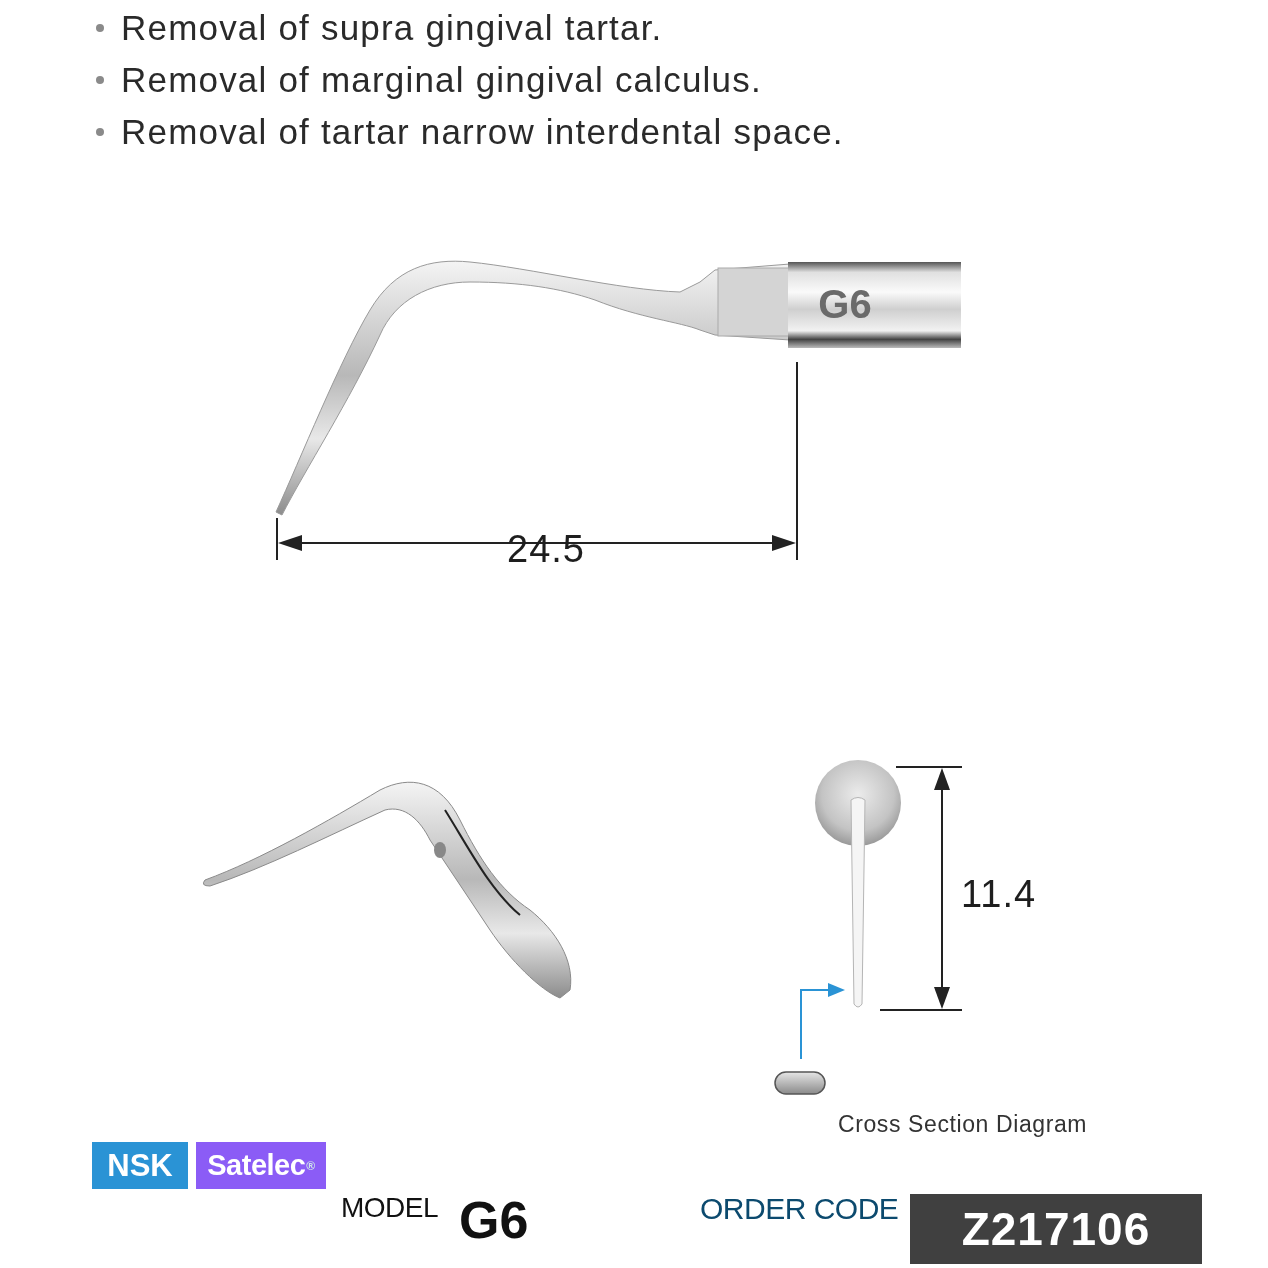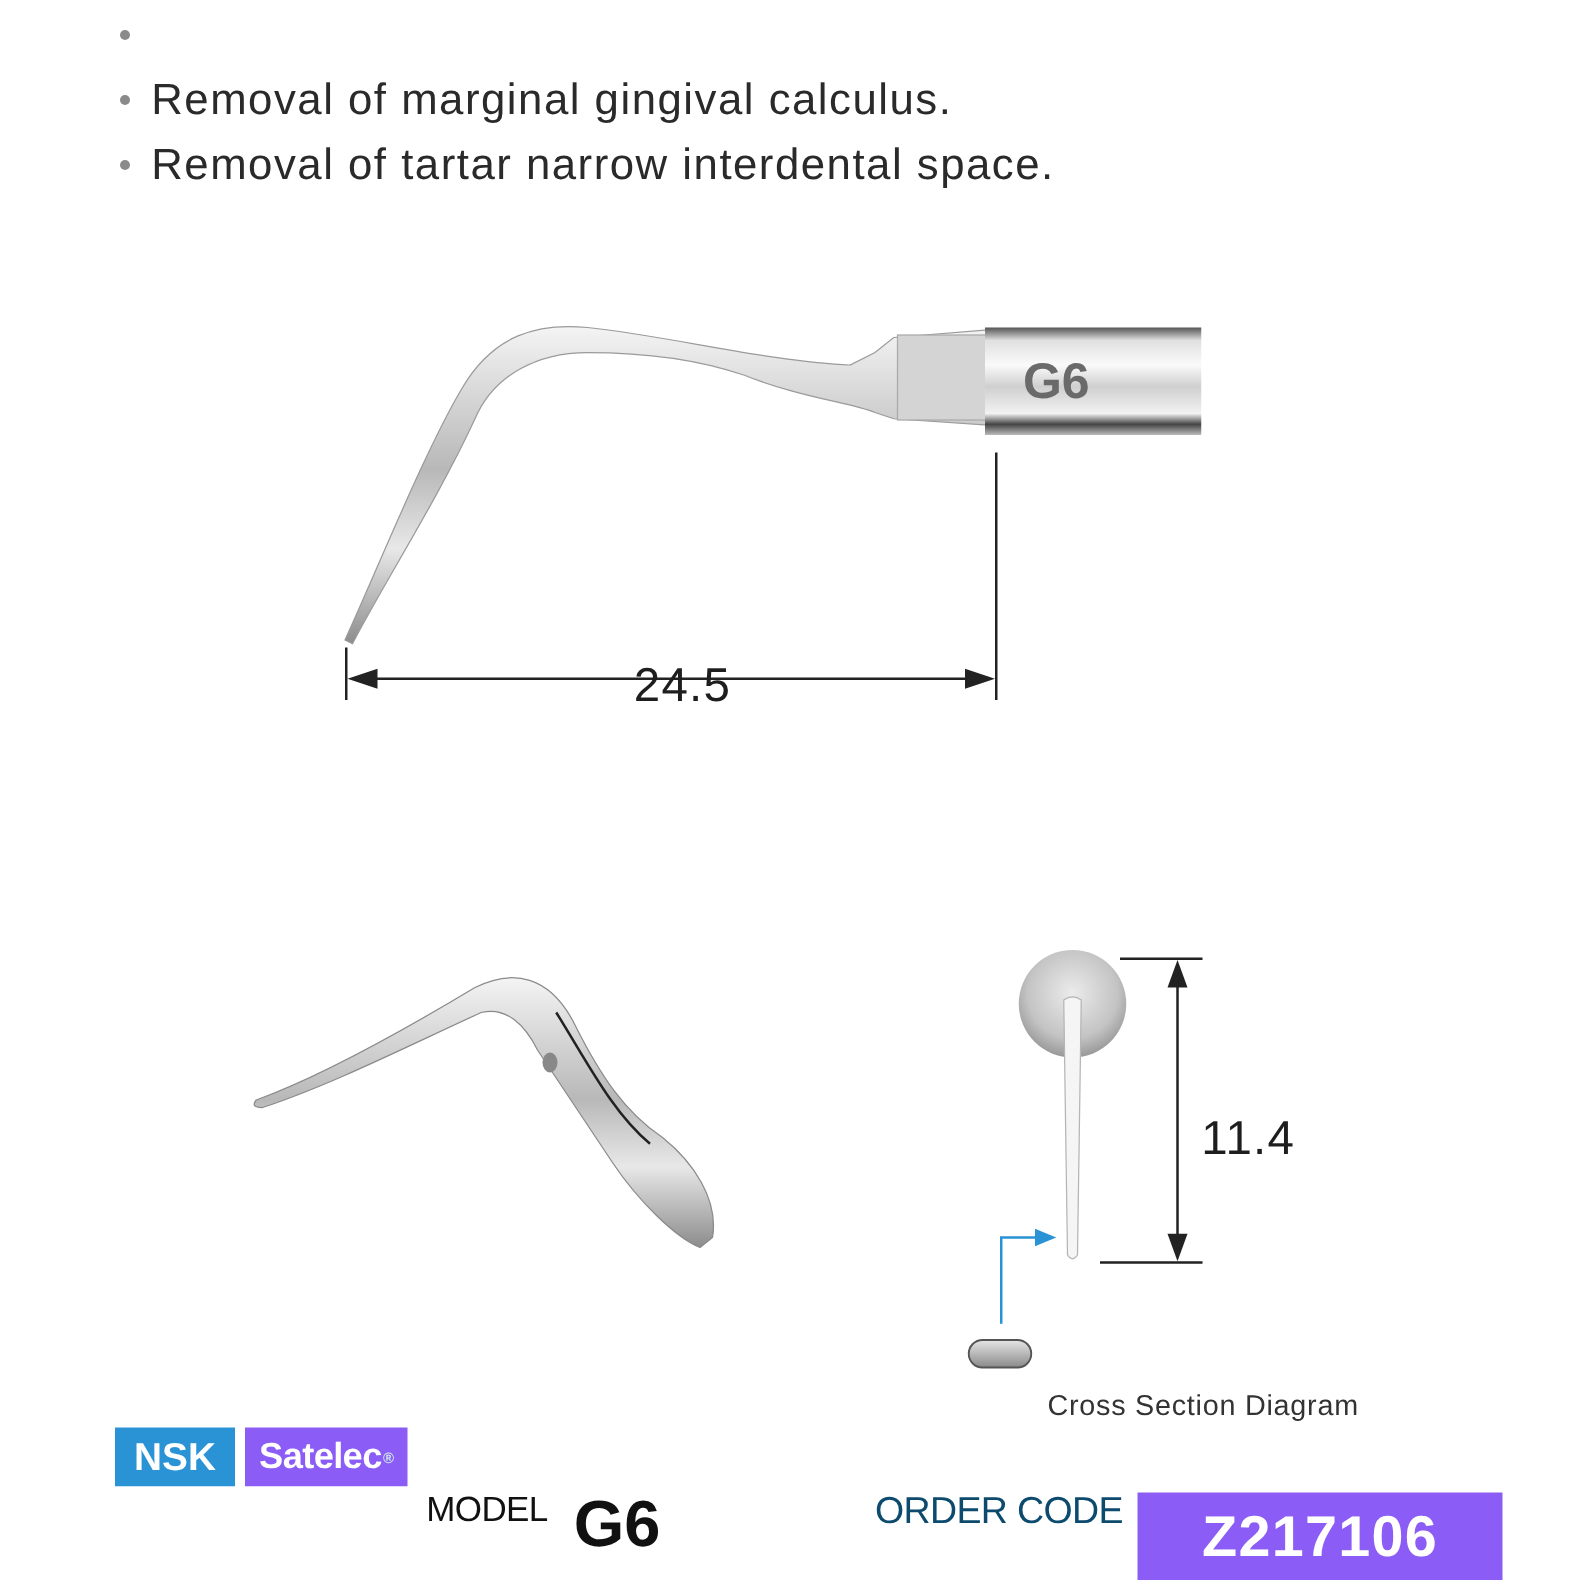--- a/index.html
+++ b/index.html
@@ -14,29 +14,29 @@
   .dim-label { position:absolute; font-size:38px; color:#1e1e1e; letter-spacing:1px; }
   .cs-label { position:absolute; left:838px; top:1071px; font-size:23px; color:#333; letter-spacing:0.6px;margin-top:40px; }
   .logo { position:absolute; top:1142px; height:47px; color:#fff; font-weight:bold;
           display:flex; align-items:center; justify-content:center; }
   .logo-nsk { left:92px; width:96px; background:#2a93d5; font-size:31px; }
   .logo-sat { left:196px; width:130px; background:#8b5cf6; font-size:29px; letter-spacing:-0.5px; }
   .logo-sat sup { font-size:12px; color:#cfe9e6; margin-left:1px; }
   .model-label { position:absolute; left:341px; top:1192px; font-size:28px; color:#111; letter-spacing:-0.5px; }
   .model-value { position:absolute; left:459px; top:1190px; font-size:52px; font-weight:bold; color:#111; }
   .order-label { position:absolute; left:700px; top:1192px; font-size:30px; color:#0c4a6e; letter-spacing:-0.5px; }
-  .order-box { position:absolute; left:910px; top:1194px; width:292px; height:70px; background:#8b5cf6;
+  .order-box { position:absolute; left:910px; top:1194px; width:292px; height:70px; background:#404040;
                color:#fff; font-size:46px; font-weight:bold; display:flex; align-items:center;
                justify-content:center; letter-spacing:1px; }
 </style>
 </head>
 <body>
 
 <ul class="bullets">
-  <li><span class="dot"></span></li>
+  <li><span class="dot"></span><span>Removal of supra gingival tartar.</span></li>
   <li><span class="dot"></span><span>Removal of marginal gingival calculus.</span></li>
   <li><span class="dot"></span><span>Removal of tartar narrow interdental space.</span></li>
 </ul>
 
 <svg class="fig" width="1268" height="1268" viewBox="0 0 1268 1268">
   <defs>
     <linearGradient id="metal" x1="0" y1="0" x2="0" y2="1">
       <stop offset="0" stop-color="#f4f4f4"></stop>
       <stop offset="0.45" stop-color="#b8b8b8"></stop>
       <stop offset="0.7" stop-color="#e8e8e8"></stop>
@@ -94,21 +94,21 @@
     <polygon points="942,1009 934,987 950,987" fill="#222" stroke="none"></polygon>
   </g>
   <g stroke="#2a93d5" stroke-width="2" fill="none">
     <polyline points="801,1059 801,990 830,990"></polyline>
     <polygon points="845,990 828,983 828,997" fill="#2a93d5" stroke="none"></polygon>
   </g>
   <rect x="775" y="1072" width="50" height="22" rx="11" fill="url(#pill)" stroke="#555" stroke-width="1.5"></rect>
 </svg>
 
 <div class="dim-label" style="left:507px; top:492px;margin-top:36px;">24.5</div>
-<div class="dim-label" style="left:961px; top:873px;margin-top:17px;">11.4</div>
+<div class="dim-label" style="left:961px; top:873px;">11.4</div>
 <div class="cs-label">Cross Section Diagram</div>
 
 <div class="logo logo-nsk">
     <span>NSK</span>
   </div>
 <div class="logo logo-sat">
     <span>Satelec</span>
     <sup>®</sup>
   </div>
 <div class="model-label">MODEL</div>

